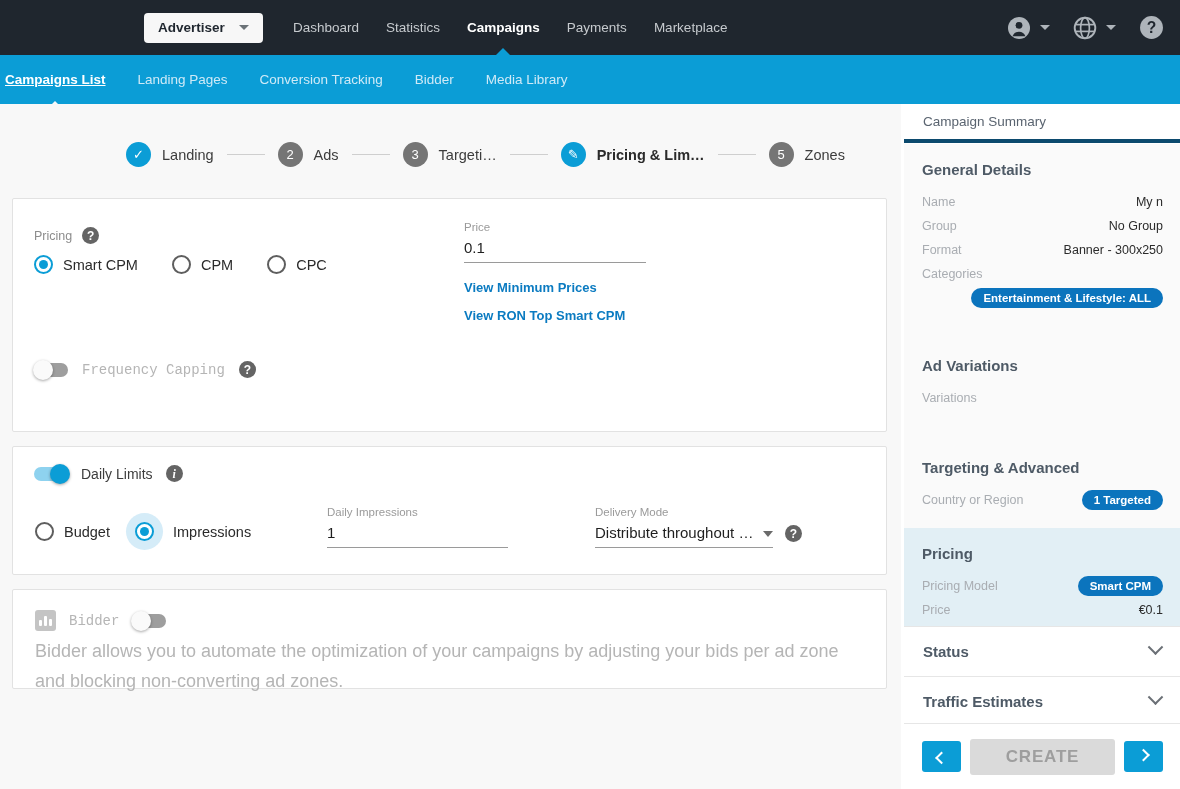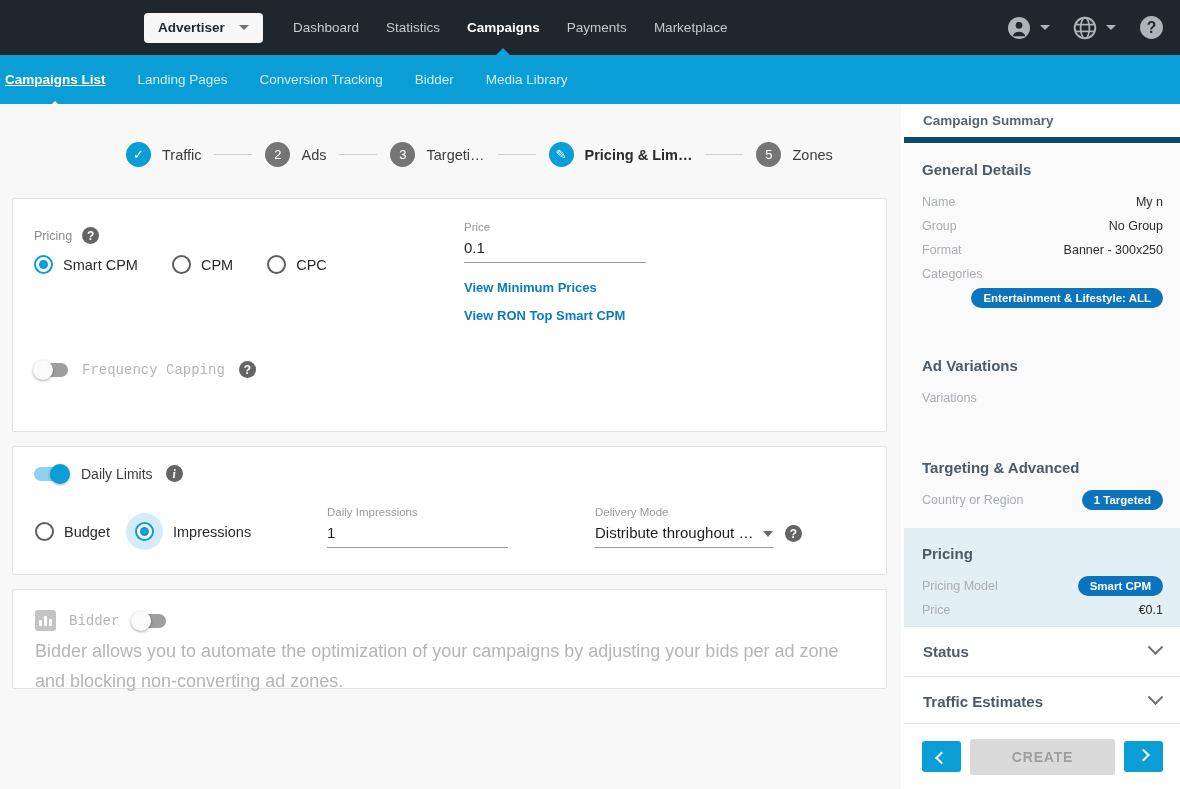--- a/index.html
+++ b/index.html
@@ -197,22 +197,22 @@
   
   .sidebar {
     position: absolute; left: 901px; top: 104px;
     width: 279px; height: 685px;
     background: #ffffff;
     border-left: 1px solid #ffffff;
   }
   .sb-inner { position: absolute; left: 2px; top: 0; width: 277px; height: 685px; }
   .sb-title {
     height: 39px; display: flex; align-items: center;
-    padding-left: 19px; font-size: 13.5px; font-weight: bold; color: #5a6470;
-    border-bottom: 6px solid #0c4a6e;
+    padding-left: 19px; font-size: 13.5px; font-weight: normal; color: #5a6470;
+    border-bottom: 4px solid #0c4a6e;
   }
   .sb-scroll {
     position: absolute; top: 40px; left: 0; width: 277px; height: 482px;
     overflow: hidden; background: #fafafa;
   }
   .sb-sec { padding: 17px 18px 6px 18px; }
   .sb-sec.highlight { background: #e2eff5; }
   .sb-h {
     font-size: 15px; font-weight: bold; color: #4e5a66; margin-bottom: 12px;
   }
@@ -252,21 +252,21 @@
     display: flex; align-items: center; justify-content: center;
     cursor: pointer; flex: none; border: none;
   }
   .nav-sq .ar {
     width: 9px; height: 9px; border-top: 2px solid #fff; border-right: 2px solid #fff;
   }
   .nav-sq.prev .ar { transform: rotate(-135deg) translate(-1px,-1px); }
   .nav-sq.next .ar { transform: rotate(45deg) translate(-1px,-1px); }
   .create-btn {
     flex: 1; height: 36px; background: #dadada; color: #9e9e9e;
-    border: none; border-radius: 3px; font-size: 14px; font-weight: bold;
+    border: none; border-radius: 3px; font-size: 17px; font-weight: bold;
     letter-spacing: .8px; cursor: default;
     font-family: "Liberation Sans", sans-serif;
   }
 </style>
 </head>
 <body>
 
 <div class="app">
 
   <div class="topbar">
@@ -316,21 +316,21 @@
     <a href="#">Conversion Tracking</a>
     <a href="#">Bidder</a>
     <a href="#">Media Library</a>
   </div>
 
   <div class="content">
 
     <div class="stepper">
       <div class="step">
         <div class="step-circle done">✓</div>
-        <div class="step-label">Traffic</div>
+        <div class="step-label">Landing</div>
       </div>
       <div class="step-line"></div>
       <div class="step">
         <div class="step-circle">2</div>
         <div class="step-label">Ads</div>
       </div>
       <div class="step-line"></div>
       <div class="step">
         <div class="step-circle">3</div>
         <div class="step-label">Targeti…</div>

